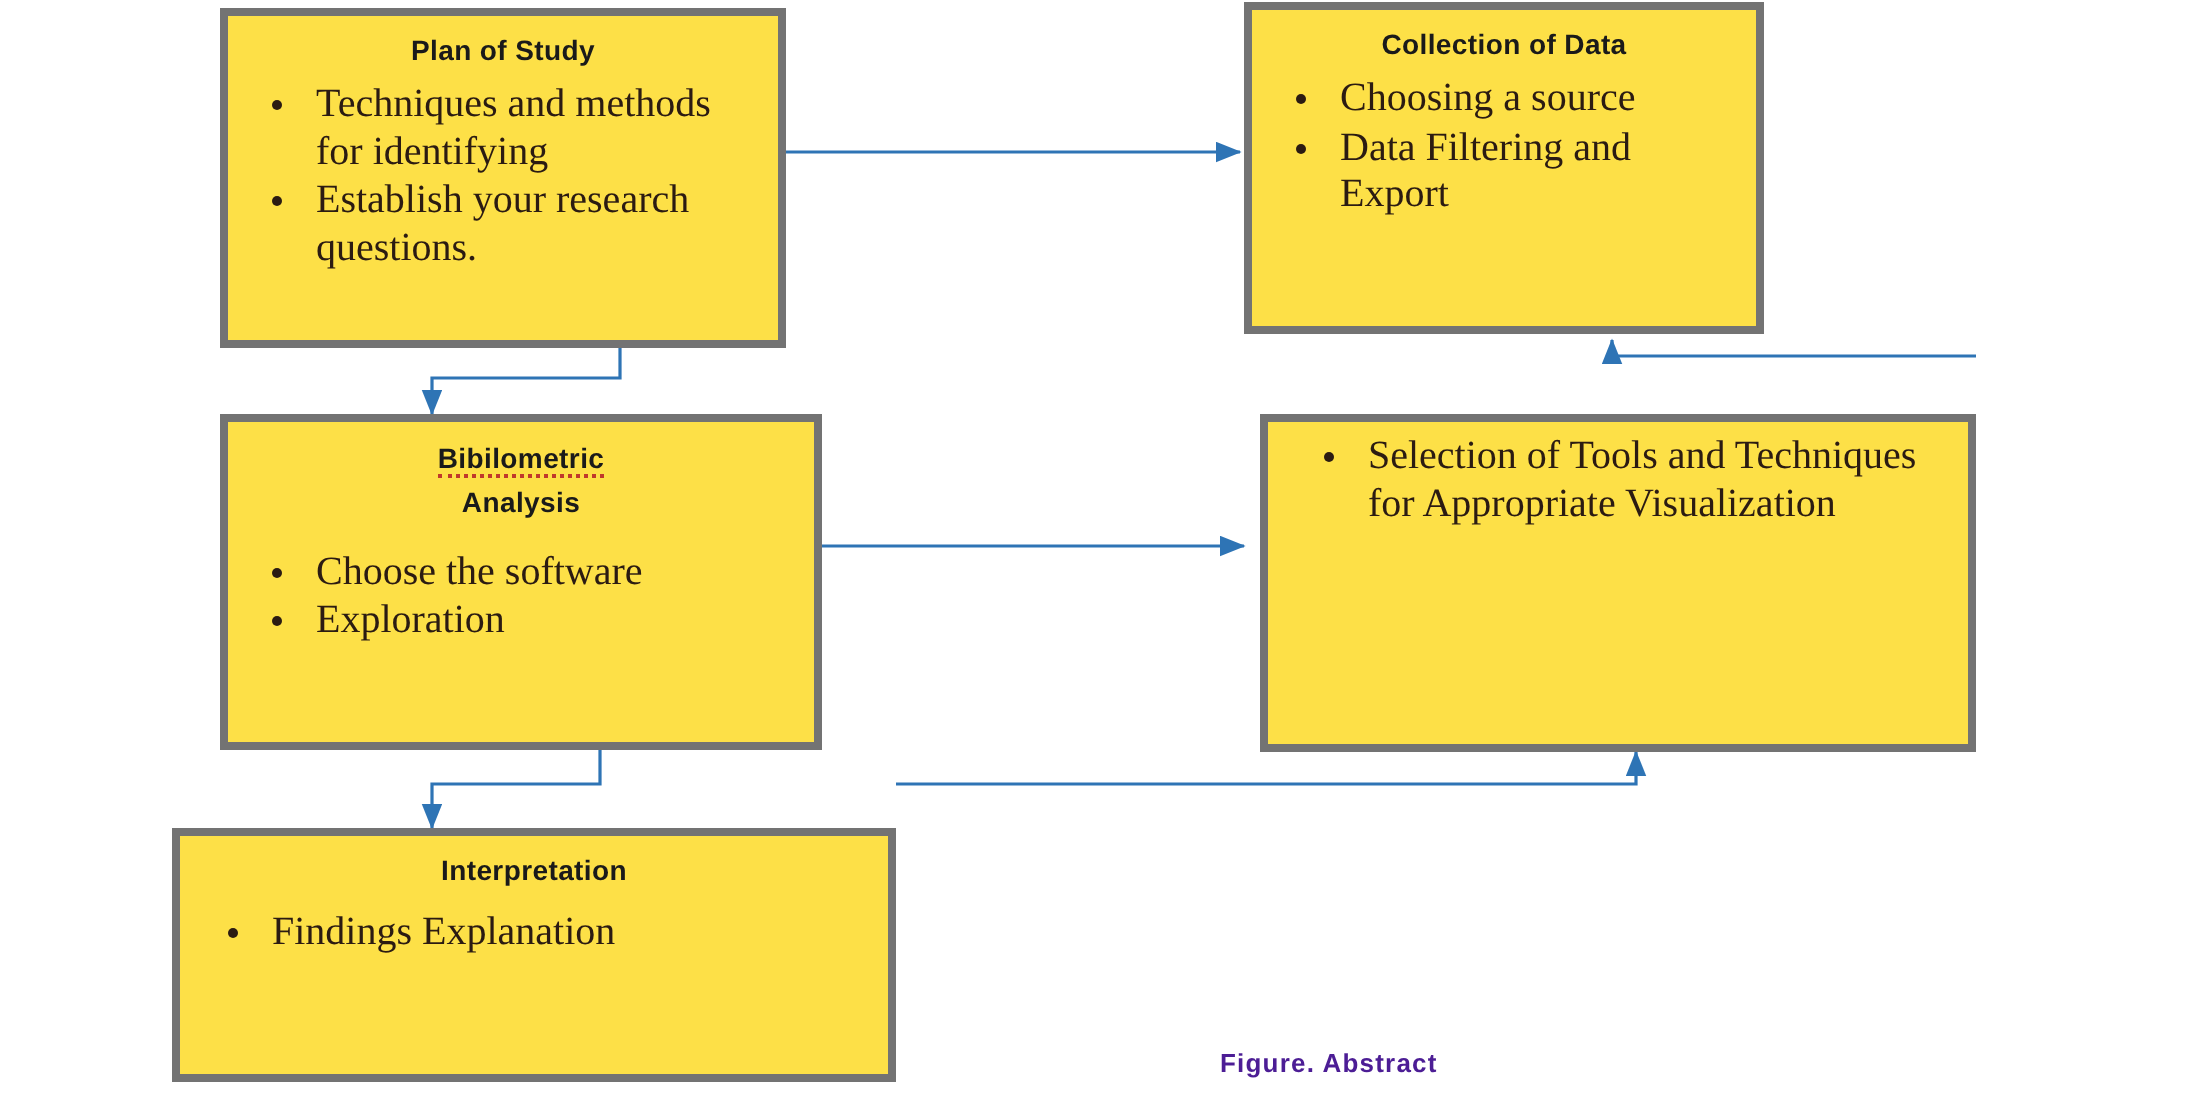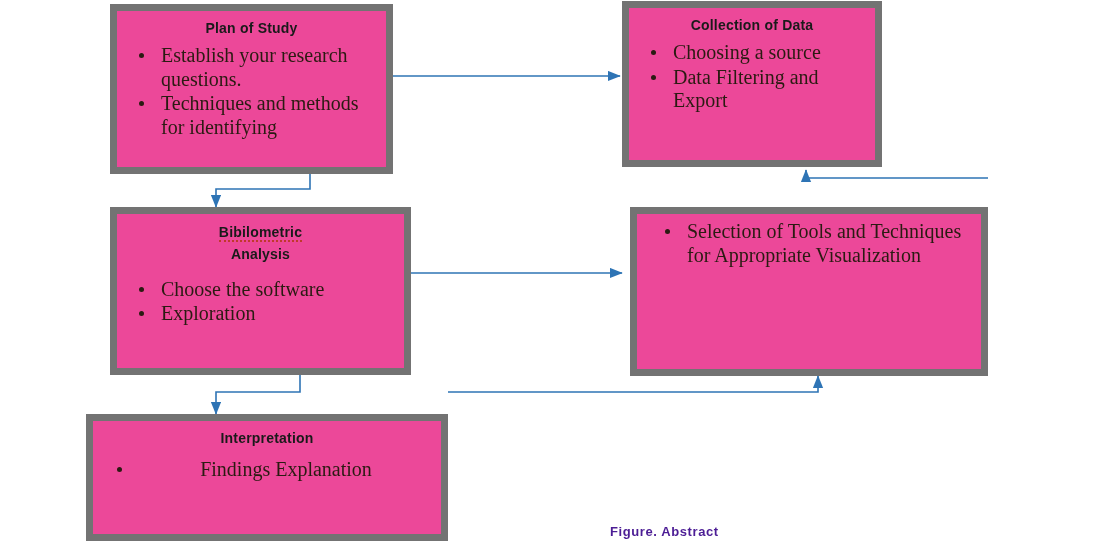--- a/index.html
+++ b/index.html
@@ -16,22 +16,22 @@
   }
   #canvas {
     position: absolute;
     left: 0; top: 0;
     width: 1100px;
     height: 560px;
   }
   .box {
     position: absolute;
     box-sizing: border-box;
-    border: 7px solid #737373;
-    background: #ec4899;
+    border: 4px solid #737373;
+    background: #fde047;
   }
   .box-title {
     text-align: center;
     font-family: "Liberation Sans", sans-serif;
     font-weight: bold;
     font-size: 14px;
     color: #1a1a1a;
     margin-top: 7px;
     line-height: 1.45;
     letter-spacing: 0.2px;
@@ -106,22 +106,22 @@
 
       <path d="M448,392 L818,392 L818,376"></path>
 
       <path d="M988,178 L806,178 L806,170"></path>
     </g>
   </svg>
 
   <div class="box" style="left:110px; top:4px; width:283px; height:170px;">
     <div class="box-title">Plan of Study</div>
     <ul class="items">
+      <li>Techniques and methods for identifying</li>
       <li>Establish your research questions.</li>
-      <li>Techniques and methods for identifying</li>
     </ul>
   </div>
 
   <div class="box" style="left:622px; top:1px; width:260px; height:166px;">
     <div class="box-title">Collection of Data</div>
     <ul class="items">
       <li>Choosing a source</li>
       <li>Data Filtering and Export</li>
     </ul>
   </div>
@@ -138,20 +138,20 @@
   </div>
 
   <div class="box" style="left:630px; top:207px; width:358px; height:169px;">
     <ul class="items" style="padding-left:24px;">
       <li>Selection of Tools and Techniques for Appropriate Visualization</li>
     </ul>
   </div>
 
   <div class="box" style="left:86px; top:414px; width:362px; height:127px;">
     <div class="box-title">Interpretation</div>
-    <ul class="items" style="margin-top:10px; padding-left:20px;text-align:center;">
+    <ul class="items" style="margin-top:10px; padding-left:20px;">
       <li>Findings Explanation</li>
     </ul>
   </div>
 
   <div class="caption" style="left:610px; top:524px;">Figure. Abstract</div>
 
 </div>
 
 </body></html>

